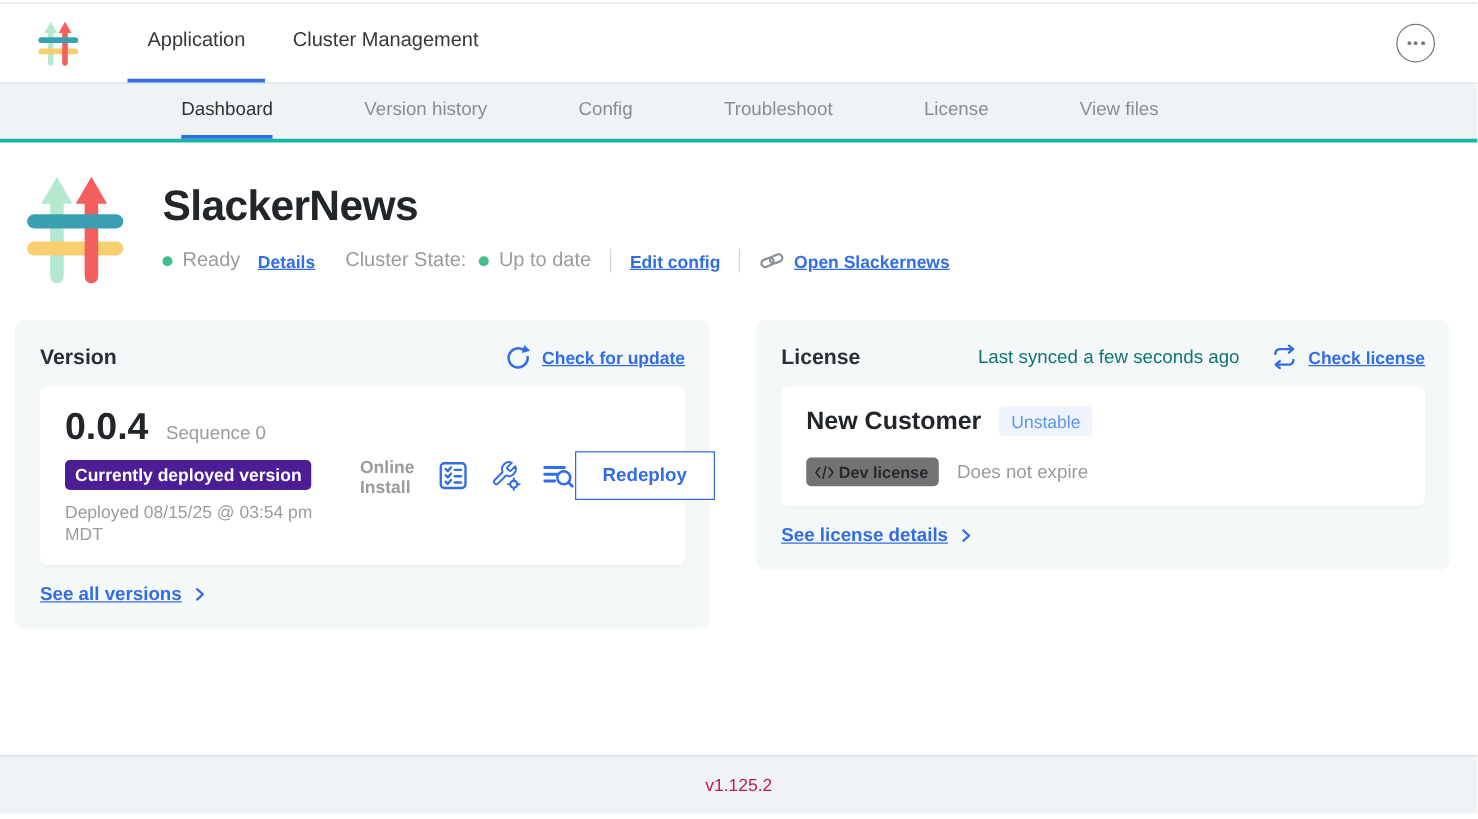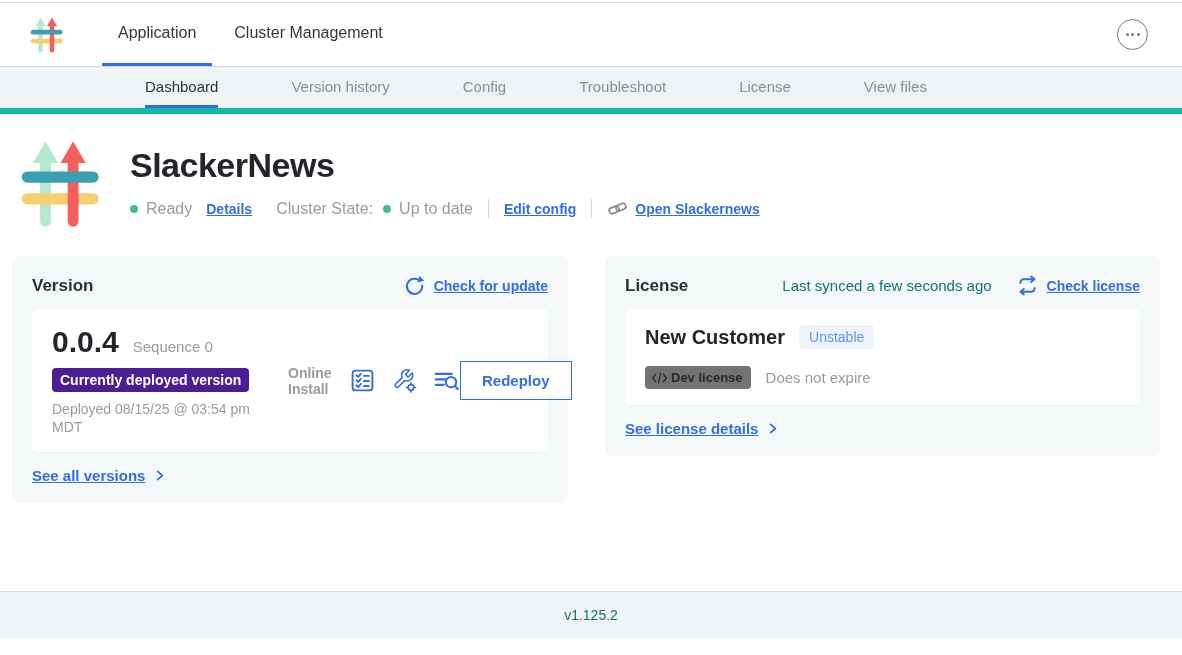--- a/index.html
+++ b/index.html
@@ -29,21 +29,21 @@
   .more-btn {
     margin-left: auto; margin-right: 34px; align-self: center;
     width: 31px; height: 31px; border-radius: 50%;
     border: 1.5px solid #74797e; background: #fff; cursor: pointer;
     display: flex; align-items: center; justify-content: center; gap: 2.5px;
   }
   .more-btn i { width: 3px; height: 3px; border-radius: 50%; background: #74797e; }
 
   
   .subnav {
-    height: 47px; background: #eff3f5; border-bottom: 6px solid #14b8a6;
+    height: 47px; background: #eff3f5; border-bottom: 3px solid #14b8a6;
     display: flex; padding-left: 145px; gap: 73px;
   }
   .subnav-tab {
     display: flex; align-items: center; font-size: 15px; color: #888f94;
     cursor: pointer; border-bottom: 3px solid transparent;
   }
   .subnav-tab.active { color: #323232; border-bottom-color: #326de6; }
 
   
   main { padding-top: 24px; }
@@ -110,24 +110,24 @@
   .type-badge {
     background: #737373; color: #26292d; font-size: 13px; font-weight: 700;
     padding: 4px 8px 4px 6px; border-radius: 4px;
     display: inline-flex; align-items: center; gap: 3px;
   }
   .type-badge svg { width: 17px; height: 12px; }
   .expiry { margin-left: 15px; font-size: 15px; color: #9b9b9b; }
 
   
   footer {
-    position: absolute; left: 0; right: 0; bottom: 17px; height: 47px;
+    position: absolute; left: 0; right: 0; bottom: 4px; height: 47px;
     background: #eff3f5; border-top: 1px solid #d9dcde;
     display: flex; align-items: center; justify-content: center;
-    font-size: 14px; color: #0f766e;
+    font-size: 14px; color: #be185d;
   }
 </style>
 </head>
 <body>
 
 <svg width="0" height="0" style="position:absolute">
   <defs>
     <g id="brand-logo">
 
       <path fill="#b5e9cf" d="M30.5 4 L45.5 30 H37 V98 Q37 106 30.5 106 Q24 106 24 98 V30 H15.5 Z"></path>

